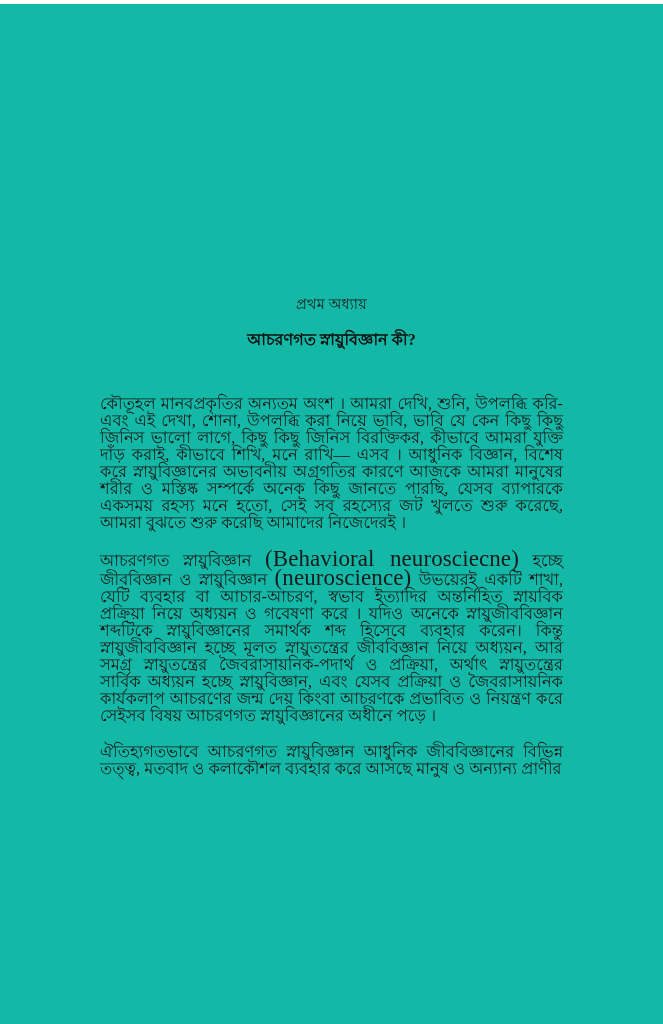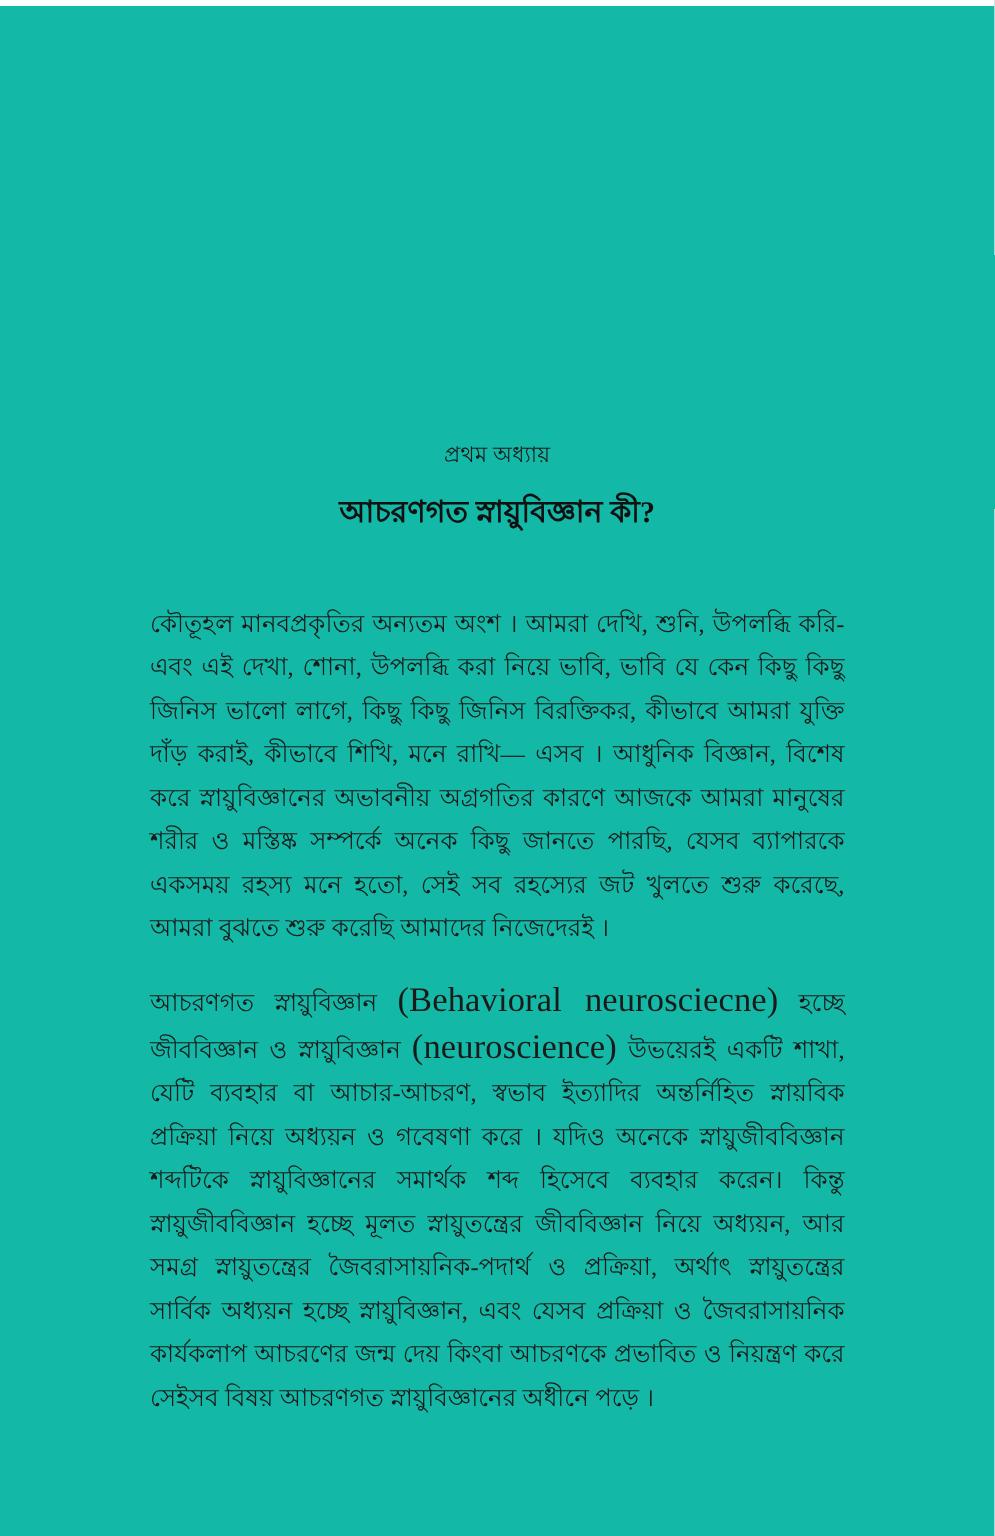--- a/index.html
+++ b/index.html
@@ -37,33 +37,33 @@
     font-size: 14.5px;
     line-height: 1.5;
     letter-spacing: 0.2px;
     color: #1a1a1a;
     margin: 0 0 12px 0;
     font-weight: 400;
   }
 
   .chapter-title {
     text-align: center;
-    font-size: 20px;
+    font-size: 16px;
     line-height: 1.45;
     font-weight: 700;
     color: #111111;
     margin: 0 0 44px 0;
     letter-spacing: 0.1px;
   }
 
   .body-par {
     text-align: justify;
     text-justify: inter-word;
     font-size: 16.3px;
-    line-height: 29px;
+    line-height: 17px;
     color: #1a1a1a;
     margin: 0 0 19px 0;
     word-spacing: 0.2px;
     hyphens: none;
   }
 
   .body-par:last-of-type {
     margin-bottom: 0;
   }
 
@@ -93,17 +93,18 @@
   <div class="content">
 
     <div class="chapter-label">প্রথম অধ্যায়</div>
 
     <h1 class="chapter-title">আচরণগত স্নায়ুবিজ্ঞান কী?</h1>
 
     <p class="body-par">কৌতূহল মানবপ্রকৃতির অন্যতম অংশ । আমরা দেখি, শুনি, উপলব্ধি করি- এবং এই দেখা, শোনা, উপলব্ধি করা নিয়ে ভাবি, ভাবি যে কেন কিছু কিছু জিনিস ভালো লাগে, কিছু কিছু জিনিস বিরক্তিকর, কীভাবে আমরা যুক্তি দাঁড় করাই, কীভাবে শিখি, মনে রাখি— এসব । আধুনিক বিজ্ঞান, বিশেষ করে স্নায়ুবিজ্ঞানের অভাবনীয় অগ্রগতির কারণে আজকে আমরা মানুষের শরীর ও মস্তিষ্ক সম্পর্কে অনেক কিছু জানতে পারছি, যেসব ব্যাপারকে একসময় রহস্য মনে হতো, সেই সব রহস্যের জট খুলতে শুরু করেছে, আমরা বুঝতে শুরু করেছি আমাদের নিজেদেরই ।</p>
 
     <p class="body-par" id="par-2"><span>আচরণগত স্নায়ুবিজ্ঞান </span><span class="latin">(Behavioral neurosciecne)</span><span> হচ্ছে জীববিজ্ঞান ও স্নায়ুবিজ্ঞান </span><span class="latin">(neuroscience)</span><span> উভয়েরই একটি শাখা, যেটি ব্যবহার বা আচার-আচরণ, স্বভাব ইত্যাদির অন্তর্নিহিত স্নায়বিক প্রক্রিয়া নিয়ে অধ্যয়ন ও গবেষণা করে । যদিও অনেকে স্নায়ুজীববিজ্ঞান শব্দটিকে স্নায়ুবিজ্ঞানের সমার্থক শব্দ হিসেবে ব্যবহার করেন। কিন্তু স্নায়ুজীববিজ্ঞান হচ্ছে মূলত স্নায়ুতন্ত্রের জীববিজ্ঞান নিয়ে অধ্যয়ন, আর সমগ্র স্নায়ুতন্ত্রের জৈবরাসায়নিক-পদার্থ ও প্রক্রিয়া, অর্থাৎ স্নায়ুতন্ত্রের সার্বিক অধ্যয়ন হচ্ছে স্নায়ুবিজ্ঞান, এবং যেসব প্রক্রিয়া ও জৈবরাসায়নিক কার্যকলাপ আচরণের জন্ম দেয় কিংবা আচরণকে প্রভাবিত ও নিয়ন্ত্রণ করে সেইসব বিষয় আচরণগত স্নায়ুবিজ্ঞানের অধীনে পড়ে ।</span></p>
 
+    <p class="body-par">ঐতিহ্যগতভাবে আচরণগত স্নায়ুবিজ্ঞান আধুনিক জীববিজ্ঞানের বিভিন্ন তত্ত্ব, মতবাদ ও কলাকৌশল ব্যবহার করে আসছে মানুষ ও অন্যান্য প্রাণীর</p>
 
   </div>
 
 
 </div>
 
 </body></html>

